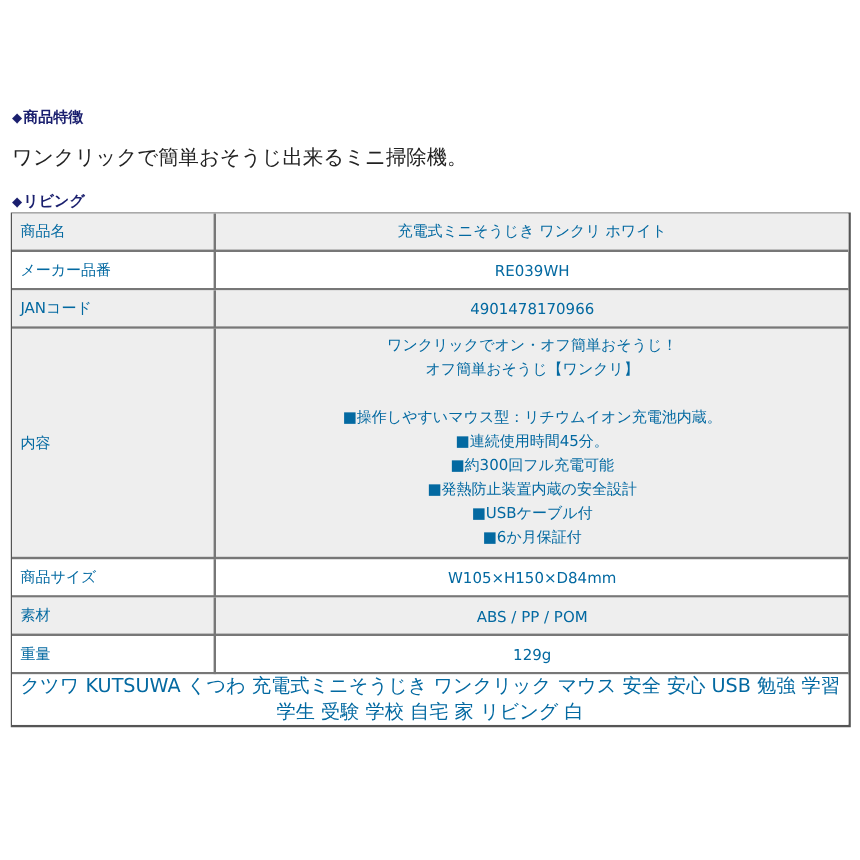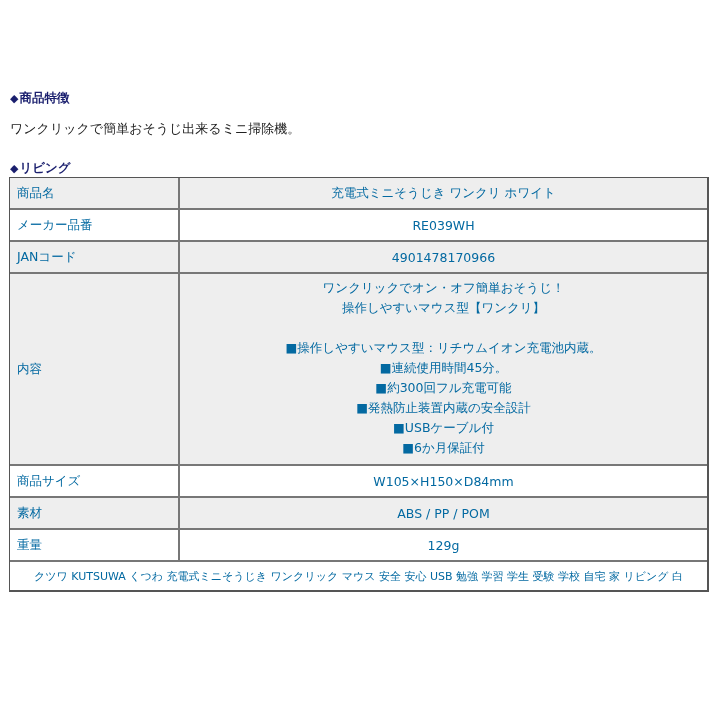--- a/index.html
+++ b/index.html
@@ -11,21 +11,21 @@
     .section-heading {
       position: absolute; left: 10px;
       font-size: 12.5px; font-weight: bold; color: #1a1f6e;
       letter-spacing: 0px;
     }
     .section-heading .diamond { font-size: 11px; margin-right: 1px; }
     #h-features { top: 90px; }
     #h-specs { top: 160px; }
     .feature-text {
       position: absolute; left: 10px; top: 120px;
-      font-size: 13px; color: #222;
+      font-size: 17px; color: #222;
     }
     table.spec {
       position: absolute; left: 9px; top: 177px;
       width: 700px;
       border-collapse: separate; border-spacing: 0;
       border: 1px solid #555;
       border-right: 2px solid #555; border-bottom: 2px solid #555;
       font-size: 12.5px; color: #0369a1;
     }
     table.spec td {
@@ -36,21 +36,21 @@
     }
     table.spec tr td:last-child { border-right: none; text-align: center; }
     table.spec tr:last-child td { border-bottom: none; }
     table.spec td.label { width: 154px; }
     table.spec tr.shade td { background: #eeeeee; }
     table.spec tr.std td { height: 30px; }
     table.spec tr.tall td { height: 186px; }
     .content-lines { line-height: 20px; padding: 4px 0 6px 0; }
     .content-lines .line { display: block; min-height: 20px; }
     table.spec tr.keywords td {
-      height: 28px; font-size: 11px; background: #fff;
+      height: 28px; font-size: 16px; background: #fff;
     }
   </style>
 </head>
 <body>
 
 <div class="section-heading" id="h-features">
   <span class="diamond">◆</span><span>商品特徴</span>
 </div>
 <div class="feature-text">ワンクリックで簡単おそうじ出来るミニ掃除機。</div>
 
@@ -70,21 +70,21 @@
   </tr>
   <tr class="std shade">
     <td class="label">JANコード</td>
     <td>4901478170966</td>
   </tr>
   <tr class="tall shade">
     <td class="label">内容</td>
     <td>
       <div class="content-lines">
         <span class="line">ワンクリックでオン・オフ簡単おそうじ！</span>
-        <span class="line">操作しやすいマウス型【ワンクリ】</span>
+        <span class="line">オフ簡単おそうじ【ワンクリ】</span>
         <span class="line"></span>
         <span class="line">■操作しやすいマウス型：リチウムイオン充電池内蔵。</span>
         <span class="line">■連続使用時間45分。</span>
         <span class="line">■約300回フル充電可能</span>
         <span class="line">■発熱防止装置内蔵の安全設計</span>
         <span class="line">■USBケーブル付</span>
         <span class="line">■6か月保証付</span>
       </div>
     </td>
   </tr>

